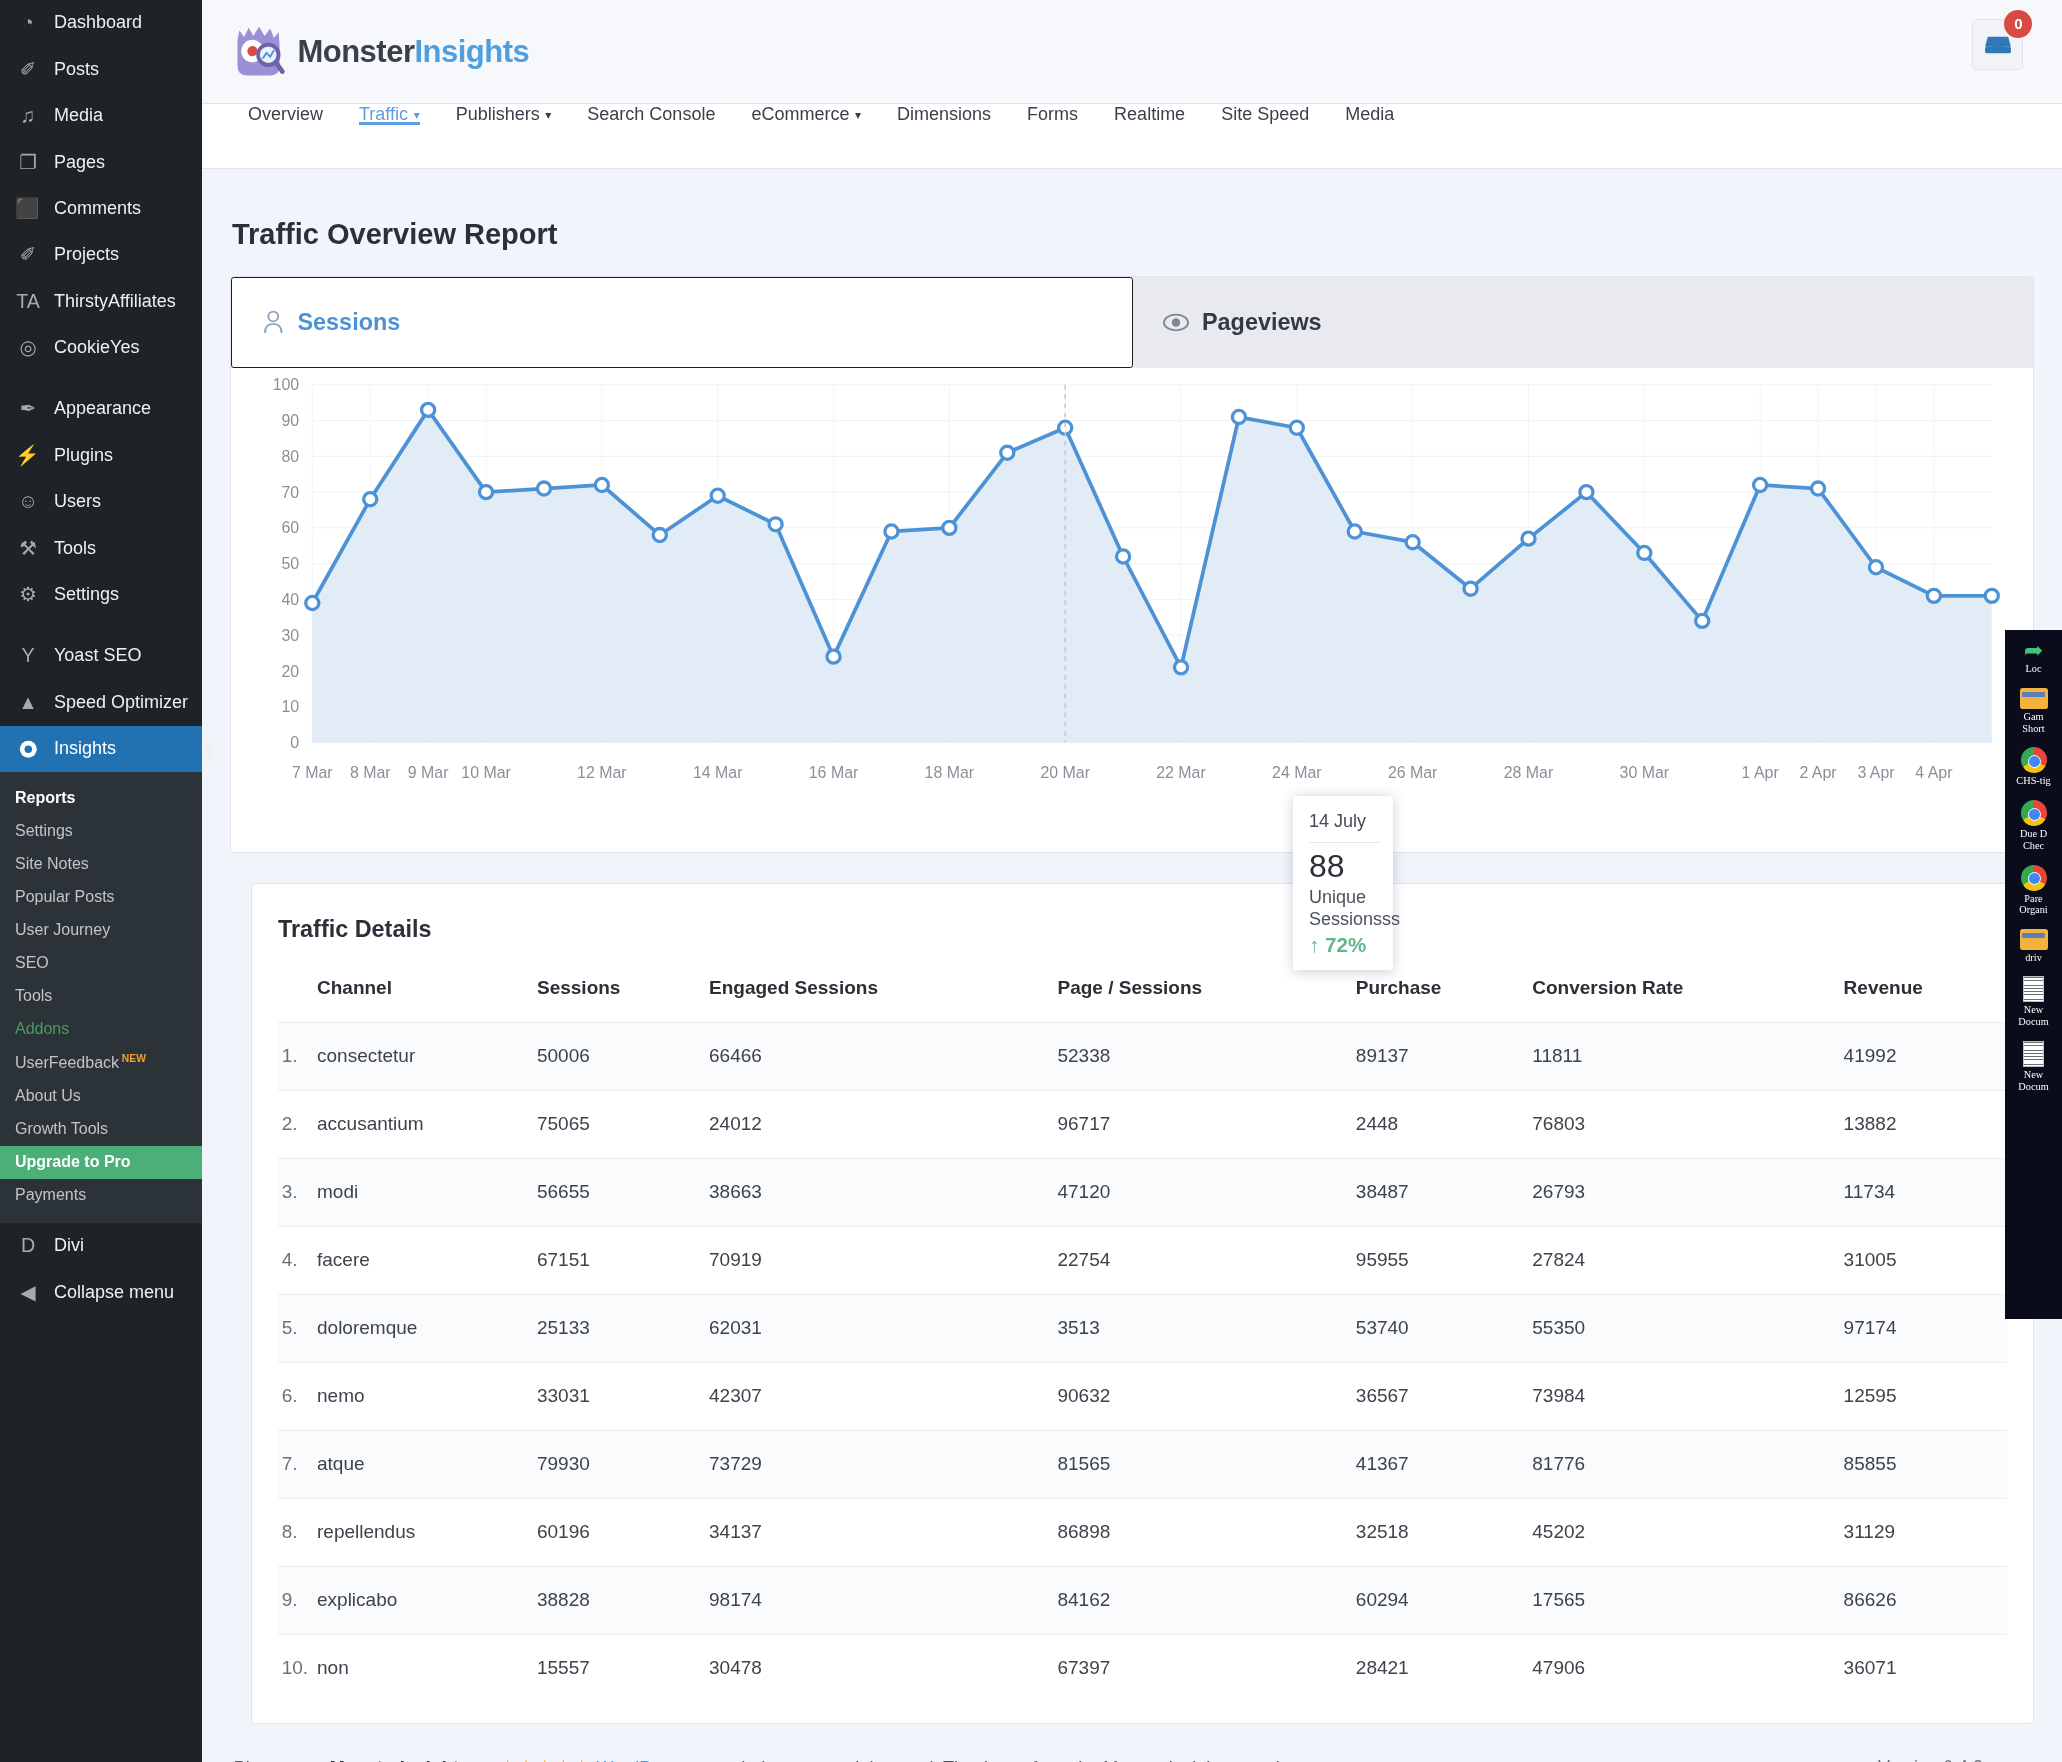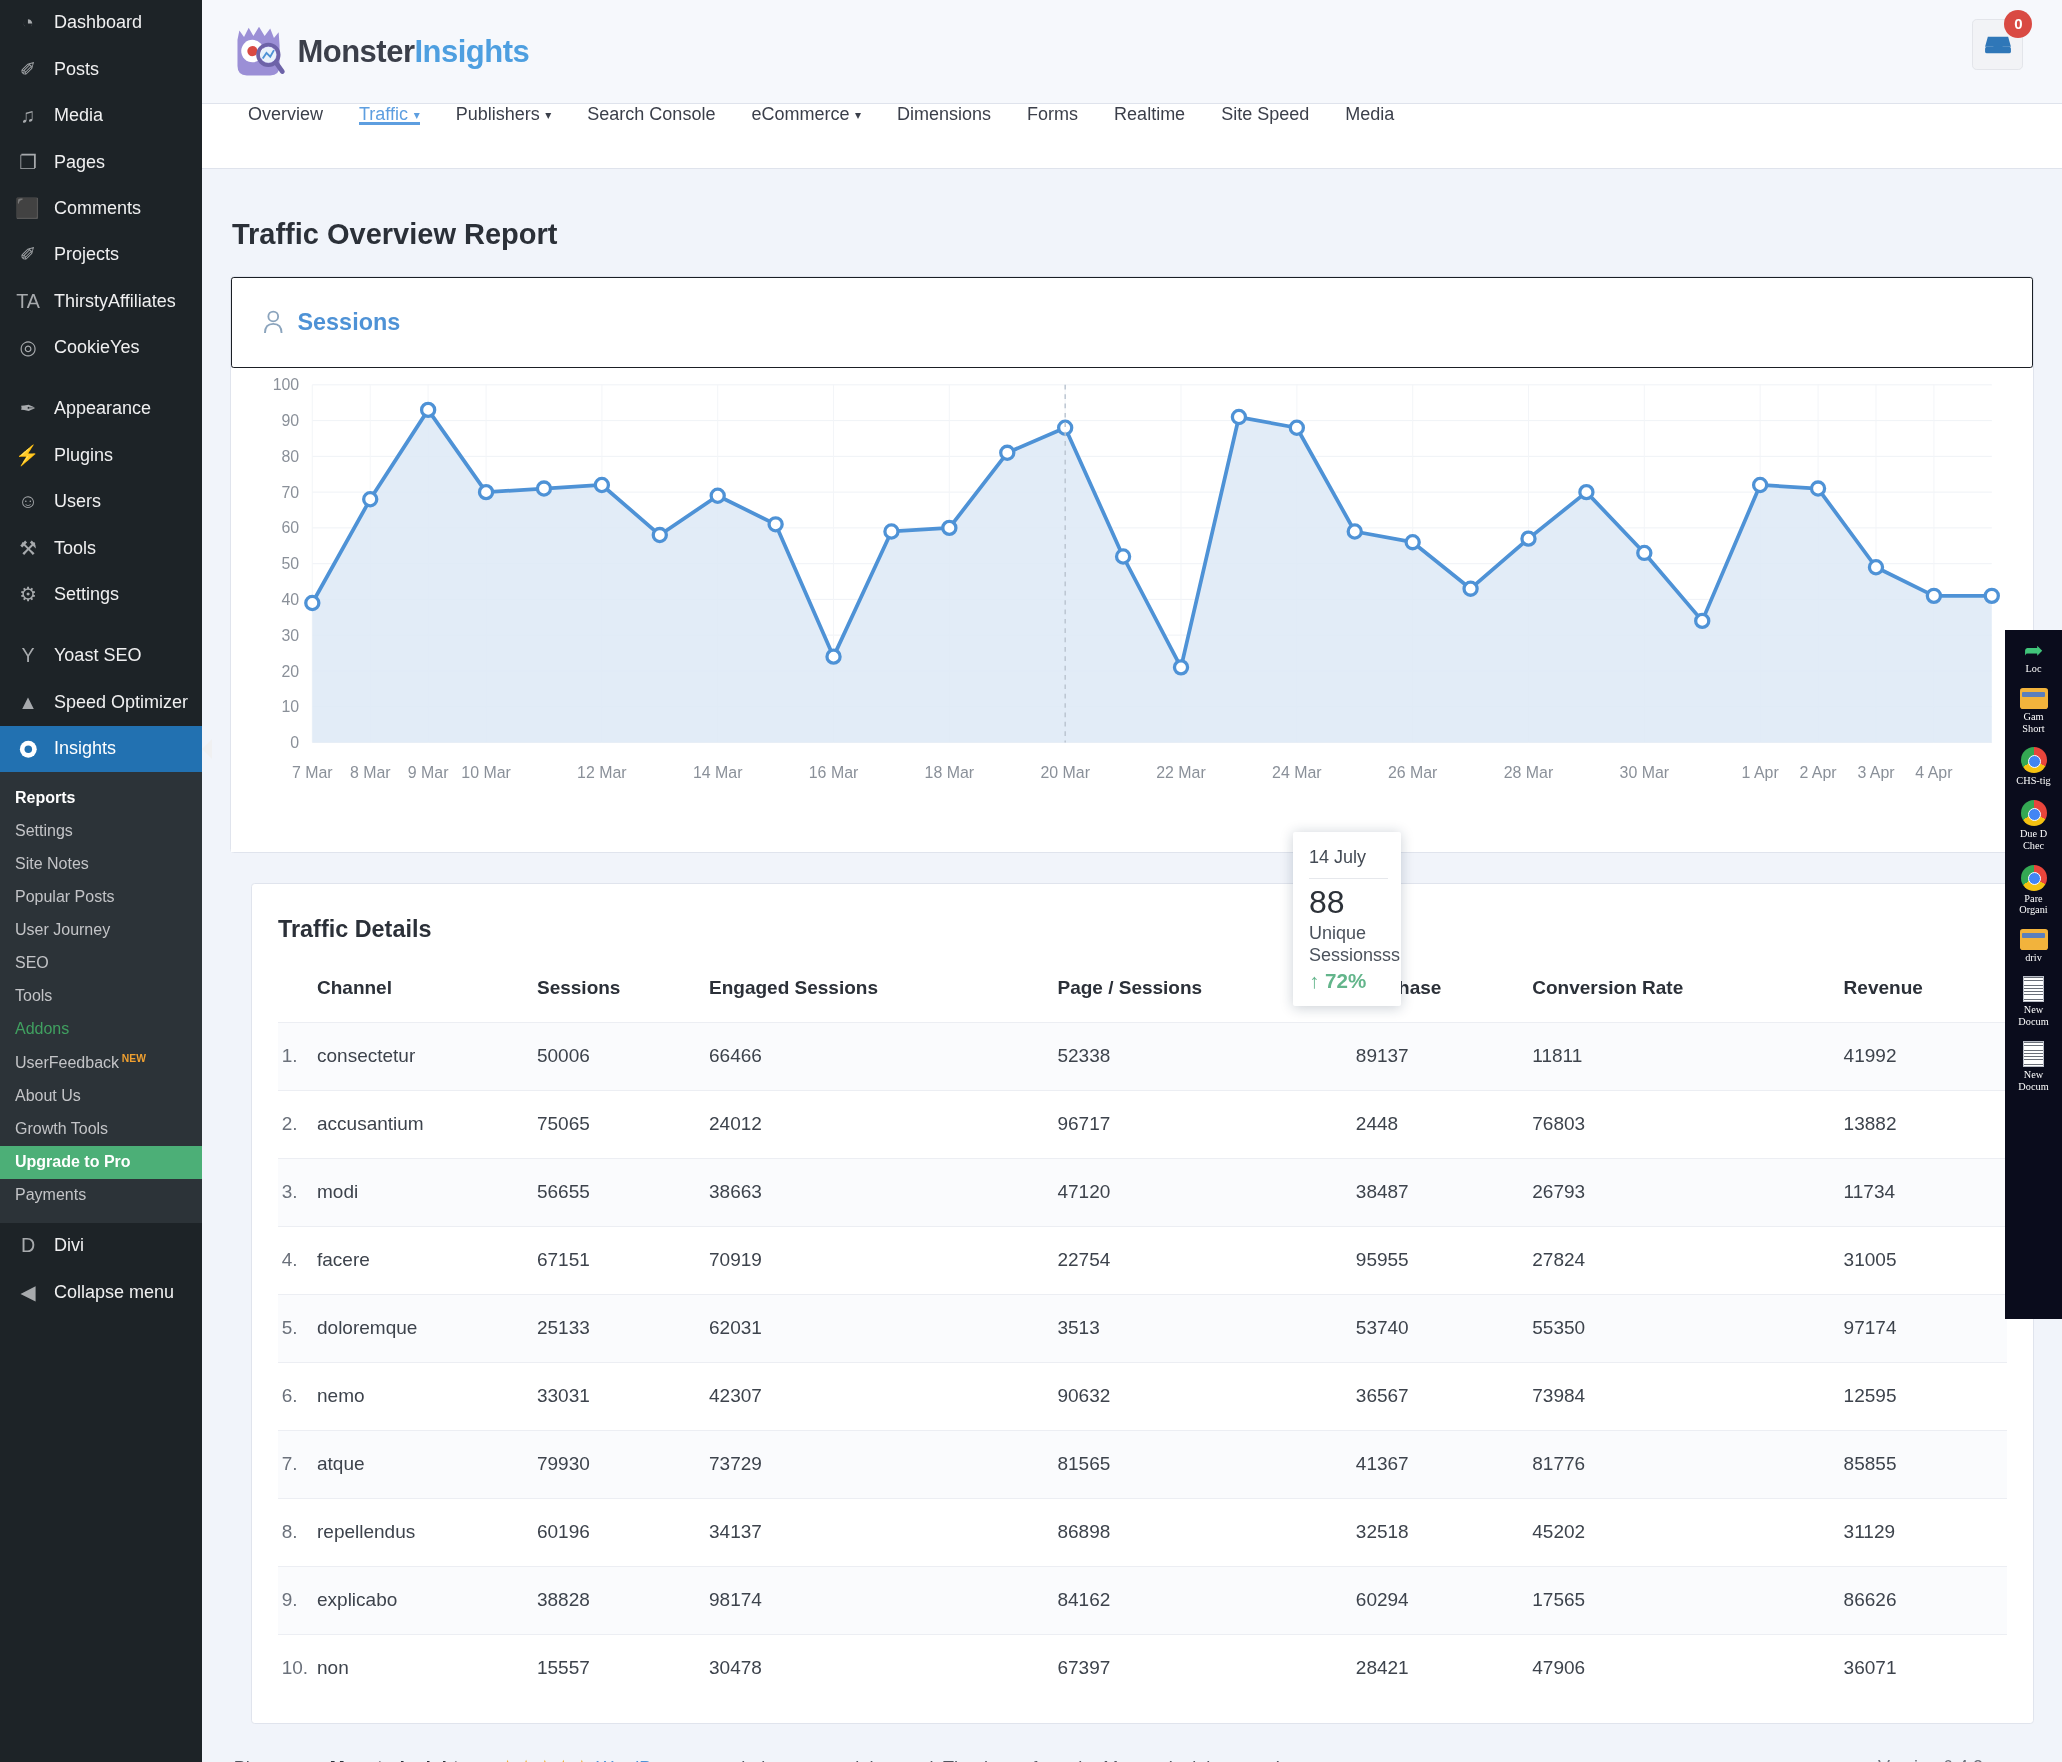--- a/index.html
+++ b/index.html
@@ -120,22 +120,22 @@
     background: #fff; border: 1.9px solid #1b1f25; color: #4e92d6;
     border-radius: 2.8px;
   }
   .bigtab .tic { color: #7f8794; display: flex; }
   .bigtab.sel .tic { color: #8ba4bd; }
 
   
   .chart-area { position: relative; height: 484px; background: #fff; }
   .chart-svg { display: block; }
   .tooltip {
-    position: absolute; left: 1062px; top: 464px;
-    width: 108px; background: #fff; border-radius: 2px;
+    position: absolute; left: 1062px; top: 428px;
+    width: 100px; background: #fff; border-radius: 2px;
     box-shadow: 0 1.9px 13px rgba(20,40,70,.22);
     padding: 15px 13px 13px 16px;
   }
   .tt-date { font-size: 18px; color: #444b55; padding-bottom: 10.3px;
     border-bottom: 0.9px solid #e6e8ec; }
   .tt-val { font-size: 32px; color: #2c3138; margin-top: 7px; line-height: 1; }
   .tt-lbl { font-size: 18px; color: #4b525c; line-height: 1.25; margin-top: 3.7px; }
   .tt-chg { font-size: 20.6px; color: #63b58b; margin-top: 2px; font-weight: bold; }
 
   
@@ -385,20 +385,29 @@
       <div class="card">
         <div class="tabrow" id="metric-tabs">
             <div class="bigtab sel">
               <span class="tic">
                 <svg width="22.5" height="24" viewBox="0 0 24 26">
                   <circle cx="12" cy="7" r="5.3" fill="none" stroke="currentColor" stroke-width="2"></circle>
                   <path d="M3 25 Q3 15 12 15 Q21 15 21 25" fill="none" stroke="currentColor" stroke-width="2"></path>
                 </svg>
               </span>
               <span>Sessions</span>
+            </div>
+            <div class="bigtab">
+              <span class="tic">
+                <svg width="26" height="19" viewBox="0 0 28 20">
+                  <ellipse cx="14" cy="10" rx="13" ry="8.5" fill="none" stroke="currentColor" stroke-width="2"></ellipse>
+                  <circle cx="14" cy="10" r="4.5" fill="currentColor"></circle>
+                </svg>
+              </span>
+              <span>Pageviews</span>
             </div>
           </div>
 
         <div class="chart-area">
           <svg class="chart-svg" id="chart-svg" width="1785" height="484" viewBox="0 0 1905 517">
               <line x1="86" y1="400" x2="1880" y2="400" stroke="#eef1f5" stroke-width="1"></line>
               <text x="72" y="406" text-anchor="end" font-size="17" fill="#8a9099" font-family="Liberation Sans, sans-serif">0</text>
               <line x1="86" y1="361.8" x2="1880" y2="361.8" stroke="#eef1f5" stroke-width="1"></line>
               <text x="72" y="367.8" text-anchor="end" font-size="17" fill="#8a9099" font-family="Liberation Sans, sans-serif">10</text>
               <line x1="86" y1="323.6" x2="1880" y2="323.6" stroke="#eef1f5" stroke-width="1"></line>

